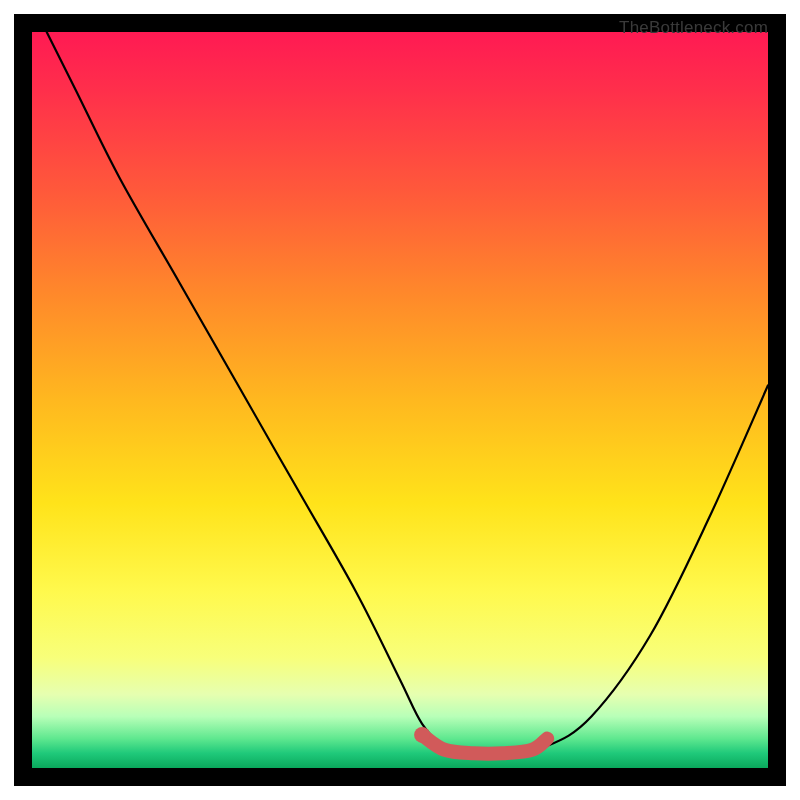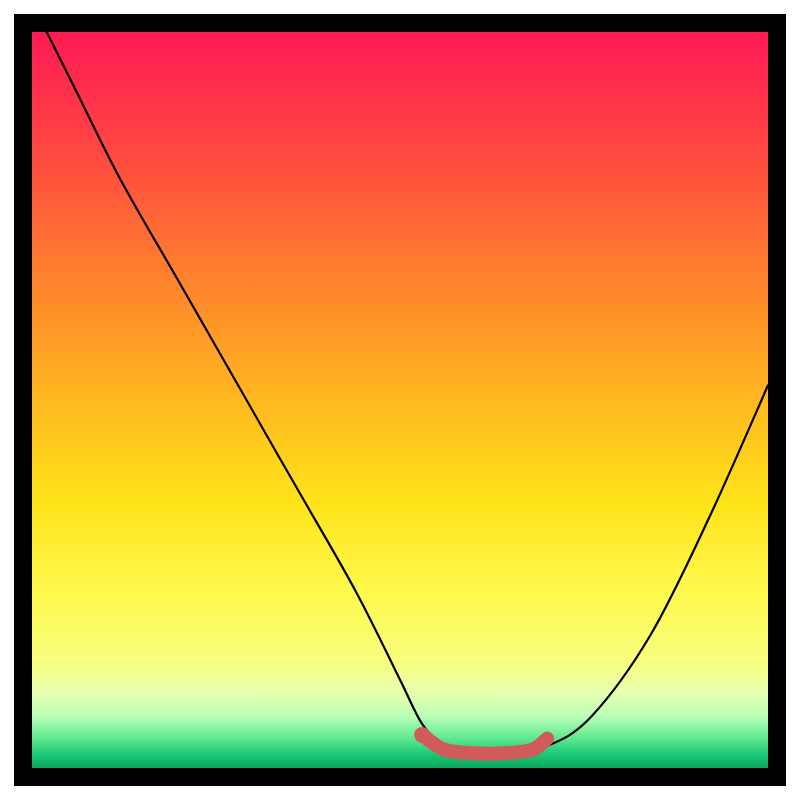--- a/index.html
+++ b/index.html
@@ -59,20 +59,21 @@
     height: 736px;
     overflow: visible;
   }
 </style>
 </head>
 <body>
 
 <div class="frame">
   <div class="plot">
 
+    <div class="watermark">TheBottleneck.com</div>
 
     <svg class="curves" viewBox="0 0 736 736" preserveAspectRatio="none">
       <path fill="none" stroke="#000000" stroke-width="2.2" stroke-linecap="round" d="M 14.7 0.0 C 19.6 9.8, 31.9 34.3, 44.2 58.9 C 56.4 83.4, 71.1 115.3, 88.3 147.2 C 105.5 179.1, 127.6 215.9, 147.2 250.2 C 166.8 284.6, 186.5 318.9, 206.1 353.3 C 225.7 387.6, 245.3 422.0, 265.0 456.3 C 284.6 490.7, 306.7 527.5, 323.8 559.4 C 341.0 591.3, 357.0 625.6, 368.0 647.7 C 379.0 669.8, 382.7 680.8, 390.1 691.8 C 397.4 702.9, 403.6 709.0, 412.2 713.9 C 420.7 718.8, 431.8 720.1, 441.6 721.3 C 451.4 722.5, 458.8 722.5, 471.0 721.3 C 483.3 720.1, 500.5 720.1, 515.2 713.9 C 529.9 707.8, 542.2 702.9, 559.4 684.5 C 576.5 666.1, 598.6 636.6, 618.2 603.5 C 637.9 570.4, 657.5 527.5, 677.1 485.8 C 696.7 444.1, 726.2 375.4, 736.0 353.3"></path>
       <path fill="none" stroke="#d15a5a" stroke-width="14" stroke-linecap="round" stroke-linejoin="round" d="M 390.1 702.9 C 393.8 705.3, 403.6 714.5, 412.2 717.6 C 420.7 720.7, 431.8 720.7, 441.6 721.3 C 451.4 721.9, 461.2 721.9, 471.0 721.3 C 480.9 720.7, 493.1 720.1, 500.5 717.6 C 507.8 715.1, 512.7 708.4, 515.2 706.6"></path>
       <circle r="8" fill="#d15a5a" cx="390.1" cy="702.9"></circle>
     </svg>
   </div>
 </div>
 
 </body></html>

